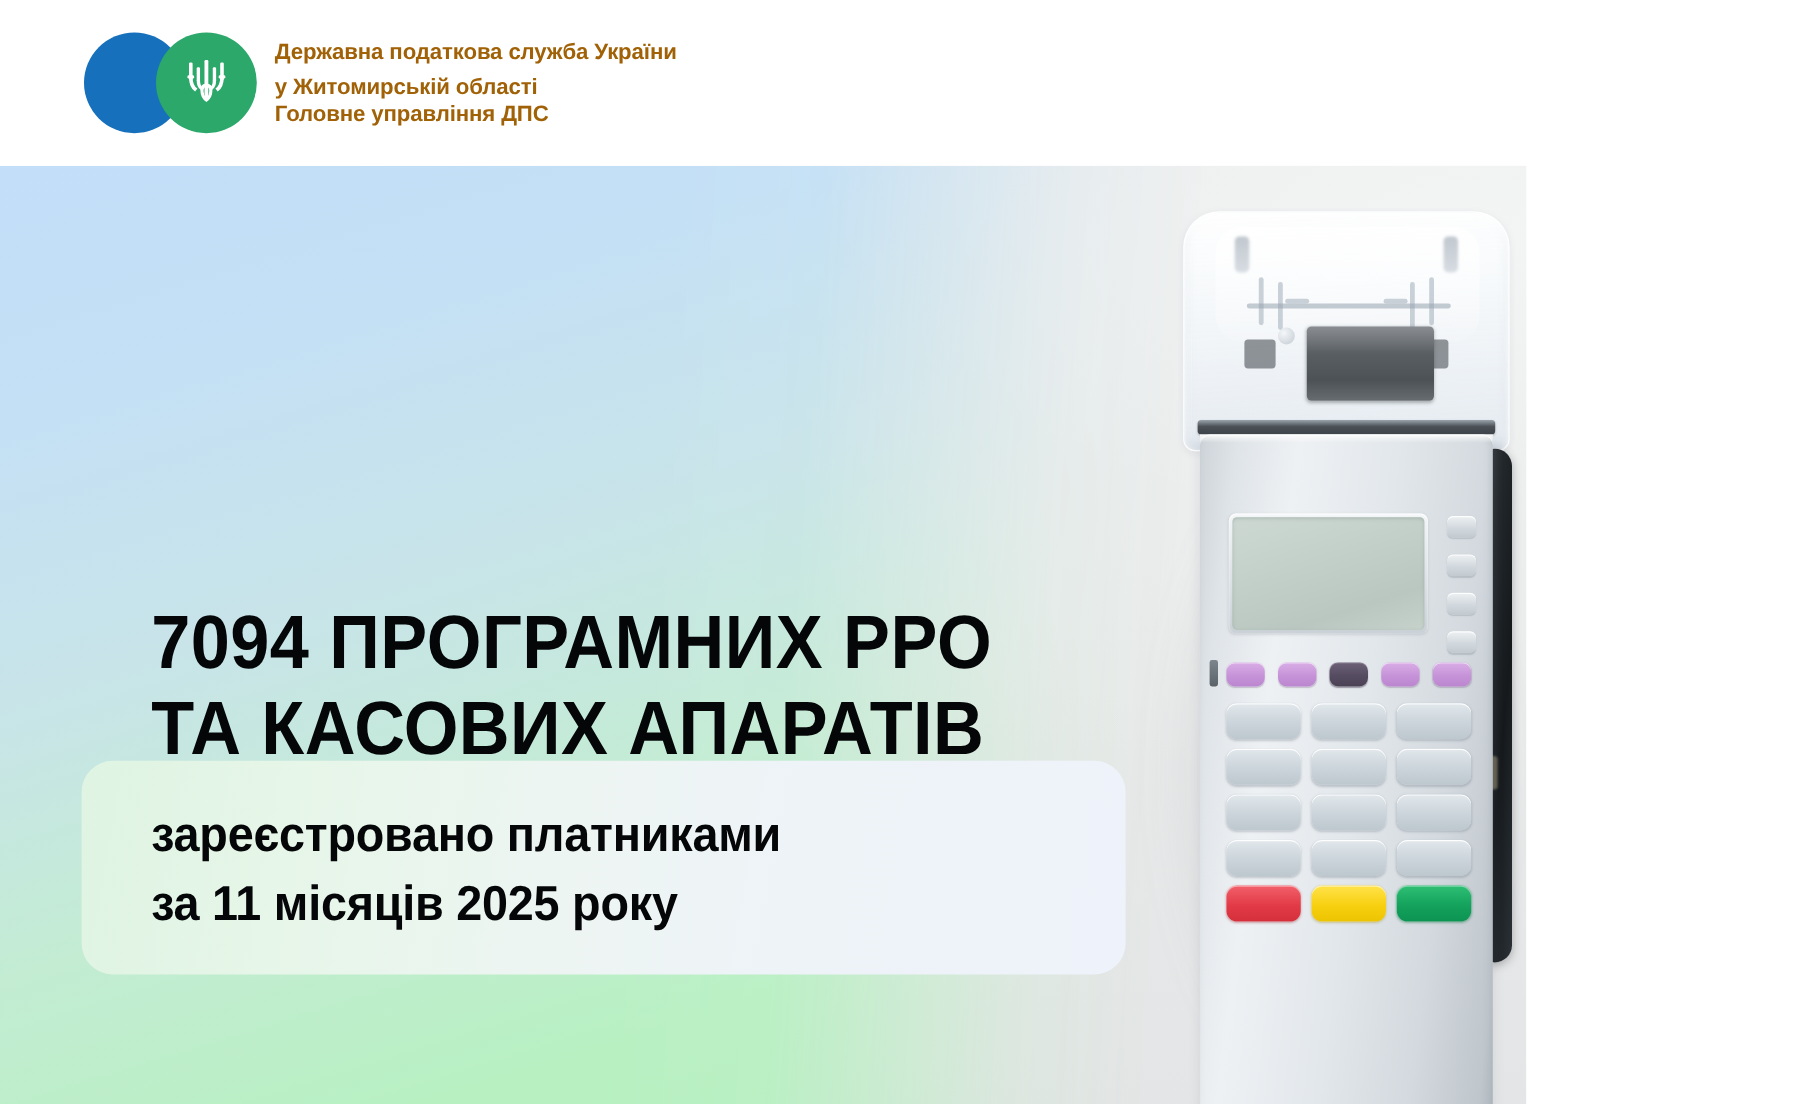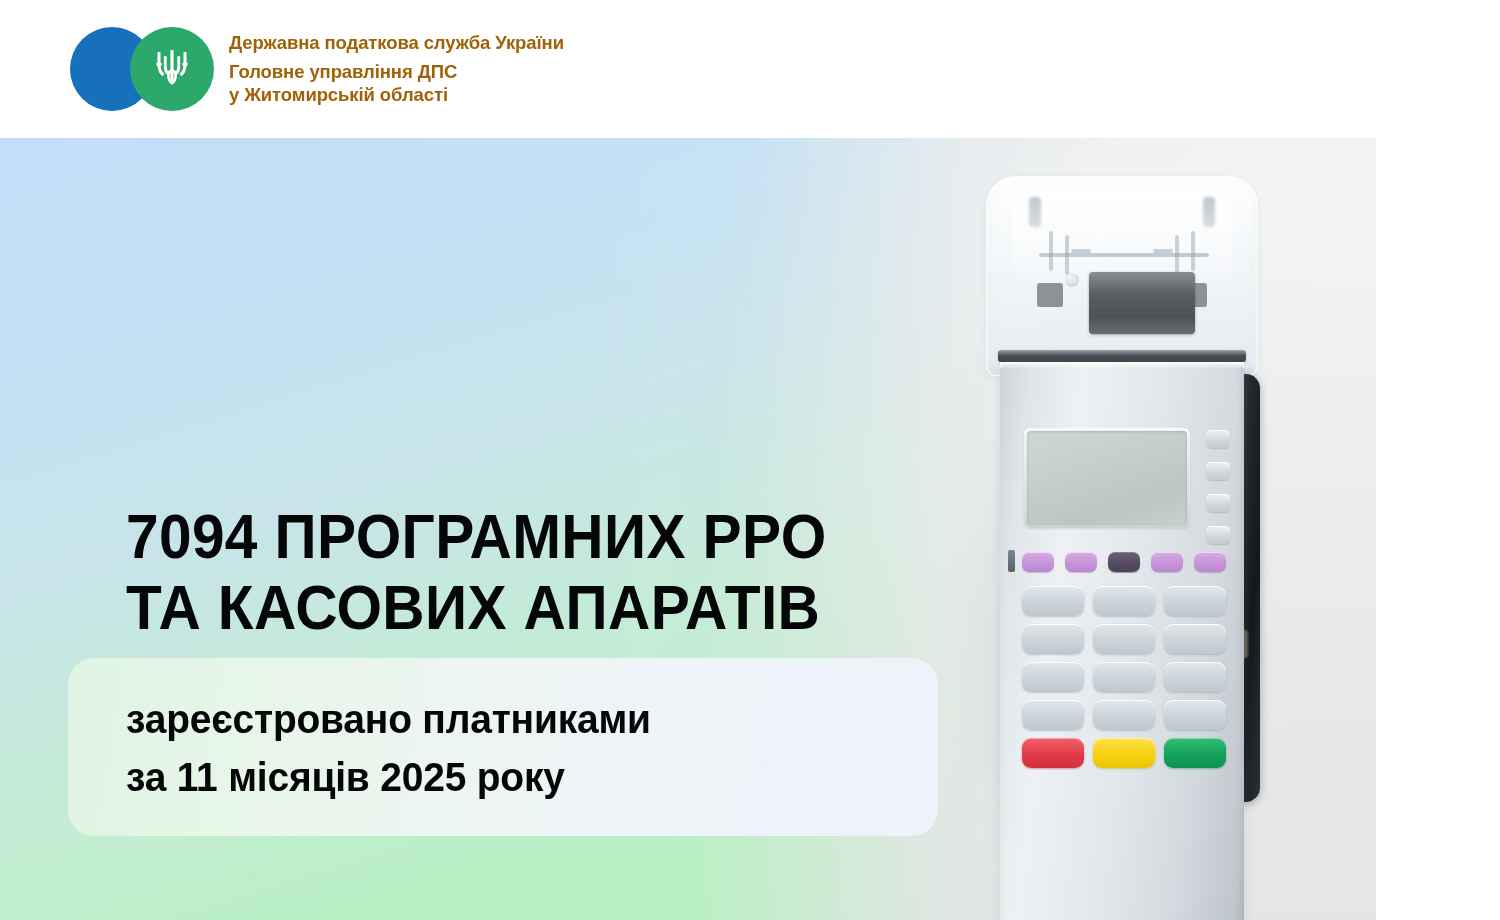--- a/index.html
+++ b/index.html
@@ -57,21 +57,21 @@
     font-weight:bold;
     letter-spacing:-0.1px;
     white-space:nowrap;
   }
   .org-line.l1 { margin-bottom:5px; }
 
   
   .stage {
     position:absolute;
     left:0; top:138px;
-    width:1376px; height:782px;
+    width:1272px; height:782px;
     overflow:hidden;
   }
   .bg-photo {
     position:absolute; inset:0;
     background:
       radial-gradient(120% 95% at 98% 8%, #f3f4f4 0%, #eceded 34%, rgba(236,237,237,0) 62%),
       linear-gradient(178deg, #f0f1f1 0%, #e9eaea 55%, #e4e5e6 100%);
   }
   
   .bg-wash {
@@ -111,21 +111,21 @@
     line-height:1.12;
     letter-spacing:0.4px;
     transform:scaleX(0.93);
     transform-origin:left top;
   }
   .headline .hl-line { display:block; white-space:nowrap; }
 
   
   .sub-card {
     position:absolute;
-    left:68px; top:520px;
+    left:68px; top:496px;
     width:870px; height:178px;
     border-radius:26px;
     background:linear-gradient(100deg,
         #dff4e3 0%,
         #e6f6e8 20%,
         #edf5f2 45%,
         #eef3f8 70%,
         #eef2fa 100%);
     z-index:20;
     padding-left:20px;
@@ -415,22 +415,22 @@
           <path d="M24 24.6 q5.0 0 5.0 6.0 q0 6.2-5.0 9.4 q-5.0-3.2-5.0-9.4 q0-6.0 5.0-6.0 z
                    M24 27.4 q-2.4 0-2.4 3.4 q0 3.7 2.4 6.0 q2.4-2.3 2.4-6.0 q0-3.4-2.4-3.4 z"></path>
           <rect x="8.2" y="17.8" width="5.6" height="2.6" rx="1.1"></rect>
           <rect x="34.2" y="17.8" width="5.6" height="2.6" rx="1.1"></rect>
         </g>
       </svg>
     </div>
 
     <div class="org-text">
       <div class="org-line l1">Державна податкова служба України</div>
+      <div class="org-line">у Житомирській області</div>
       <div class="org-line">Головне управління ДПС</div>
-      <div class="org-line">у Житомирській області</div>
     </div>
 
   </div>
 
   <div class="stage">
 
     <div class="bg-photo"></div>
     <div class="bg-wash"></div>
 
     <div class="terminal">

